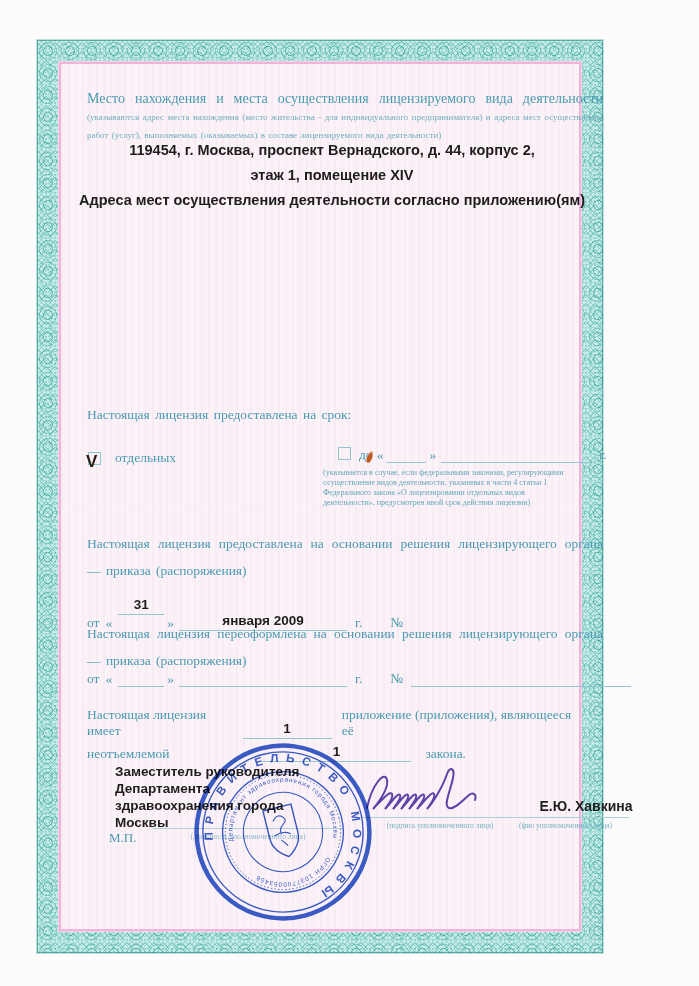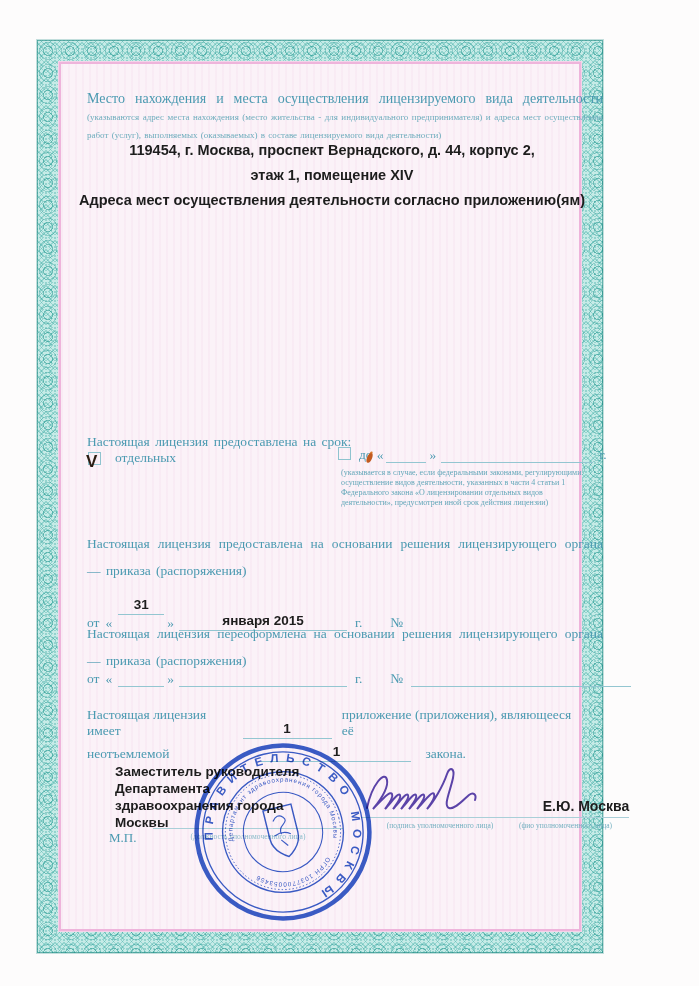--- a/index.html
+++ b/index.html
@@ -73,49 +73,49 @@
 
         <div class="abs para" style="left:26px;top:26px;width:516px;line-height:17px;">
           <span style="font-size:14px;">Место нахождения и места осуществления лицензируемого вида деятельности</span>
           <span class="lead-note">(указываются адрес места нахождения (место жительства - для индивидуального предпринимателя) и адреса мест осуществления работ (услуг), выполняемых (оказываемых) в составе лицензируемого вида деятельности)</span>
         </div>
 
         <div class="abs boldsans addr" style="top:78px;">119454, г. Москва, проспект Вернадского, д. 44, корпус 2,</div>
         <div class="abs boldsans addr" style="top:103px;">этаж 1, помещение XIV</div>
         <div class="abs boldsans addr" style="top:128px;">Адреса мест осуществления деятельности согласно приложению(ям)</div>
 
-        <div class="abs para" style="left:26px;top:364px;width:420px;text-align:left;">Настоящая лицензия предоставлена на срок:</div>
+        <div class="abs para" style="left:26px;top:337px;width:420px;text-align:left;">Настоящая лицензия предоставлена на срок:</div>
 
         <div class="abs" style="left:27px;top:384px;">
           <span class="cb"></span>
           <span class="vmark" style="left:0;top:2px;">V</span>
           <span style="font-size:13.5px;margin-left:10px;vertical-align:middle;">отдельных</span>
         </div>
 
         <div class="abs row" style="left:277px;top:381px;">
           <span class="cb" style="margin-bottom:3px;"></span>
           <span style="margin:0 4px 0 8px;">до</span>
           <span>«</span>
           <span class="fld" style="width:40px;margin:0 3px;"></span>
           <span>»</span>
           <span class="fld" style="width:152px;margin:0 6px 0 5px;"></span>
           <span>г.</span>
         </div>
         <div class="speck" style="left:306px;top:389px;"></div>
 
-        <div class="abs fineprint" style="left:280px;top:404px;width:252px;">(указывается в случае, если федеральными законами, регулирующими осуществление видов деятельности, указанных в части 4 статьи 1 Федерального закона «О лицензировании отдельных видов деятельности», предусмотрен иной срок действия лицензии)</div>
+        <div class="abs fineprint" style="left:262px;top:404px;width:252px;">(указывается в случае, если федеральными законами, регулирующими осуществление видов деятельности, указанных в части 4 статьи 1 Федерального закона «О лицензировании отдельных видов деятельности», предусмотрен иной срок действия лицензии)</div>
 
         <div class="abs para" style="left:26px;top:466px;width:516px;">Настоящая лицензия предоставлена на основании решения лицензирующего органа — приказа (распоряжения)</div>
 
         <div class="abs row" style="left:26px;top:517px;">
           <span>от</span>
           <span style="margin:0 3px 0 6px;">«</span>
           <span class="fld" style="width:46px;margin:16px 3px;">31</span>
           <span>»</span>
-          <span class="fld" style="width:168px;margin:0 8px 0 5px;">января 2015</span>
+          <span class="fld" style="width:168px;margin:0 8px 0 5px;">января 2009</span>
           <span>г.</span>
           <span style="margin:0 0 0 28px;">№</span>
         </div>
 
         <div class="abs para" style="left:26px;top:556px;width:516px;">Настоящая лицензия переоформлена на основании решения лицензирующего органа — приказа (распоряжения)</div>
 
         <div class="abs row" style="left:26px;top:605px;">
           <span>от</span>
           <span style="margin:0 3px 0 6px;">«</span>
           <span class="fld" style="width:46px;margin:0 3px;"></span>
@@ -147,21 +147,21 @@
         <div class="abs caption" style="left:92px;top:768px;width:190px;opacity:.85;">(должность уполномоченного лица)</div>
 
         <div class="sigwrap" style="left:302px;top:702px;width:150px;height:52px;">
           <svg width="150" height="52" viewBox="0 0 150 52">
             <path d="M4,42 C9,18 22,4 24,14 C26,24 14,38 10,43 C18,35 27,24 29,28 C31,32 24,40 22,43 C28,37 35,26 37,29 C39,32 32,40 30,43 C36,37 43,26 45,29 C47,32 40,40 38,43 C44,37 51,26 53,29 C55,32 48,40 46,43 C52,37 59,26 61,29 C63,32 56,40 54,43 C60,37 69,24 71,28 C73,32 66,40 64,43 C70,37 80,20 84,8 C87,0 92,2 90,12 C87,26 80,40 86,42 C92,44 101,33 106,29 C110,26 114,28 112,34" fill="none" stroke="#5b43a8" stroke-width="2" stroke-linecap="round"></path>
           </svg>
         </div>
         <div class="abs thinline" style="left:300px;top:753px;width:158px;"></div>
         <div class="abs caption" style="left:300px;top:757px;width:158px;">(подпись уполномоченного лица)</div>
 
-        <div class="abs boldsans" style="left:448px;top:734px;width:130px;font-size:14px;text-align:center;">Е.Ю. Москва</div>
+        <div class="abs boldsans" style="left:448px;top:734px;width:130px;font-size:14px;text-align:center;">Е.Ю. Хавкина</div>
         <div class="abs thinline" style="left:440px;top:753px;width:128px;"></div>
         <div class="abs caption" style="left:432px;top:757px;width:145px;">(фио уполномоченного лица)</div>
 
         <div class="abs mp" style="left:48px;top:766px;">М.П.</div>
 
         <div class="stampwrap">
           <svg width="180" height="180" viewBox="0 0 200 200">
             <defs>
               <path id="outerArc" d="M22,100 a78,78 0 1,1 156,0 a78,78 0 1,1 -156,0"></path>
               <path id="innerArc" d="M44,100 a56,56 0 1,1 112,0 a56,56 0 1,1 -112,0"></path>

